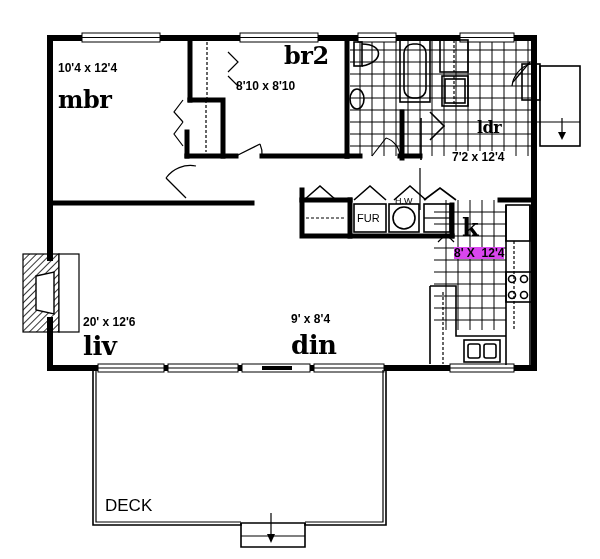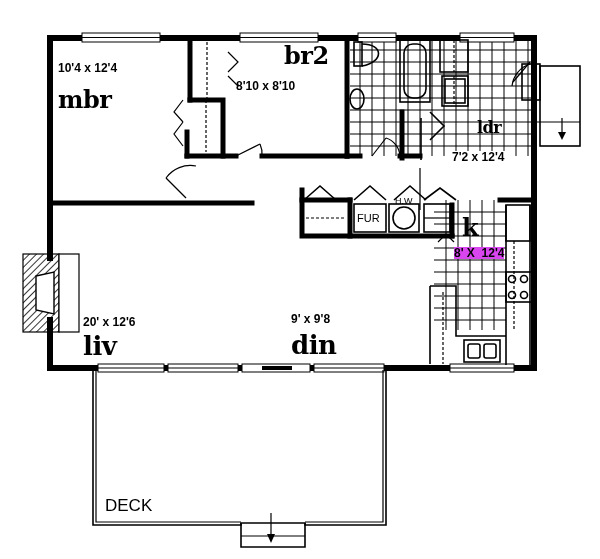--- a/index.html
+++ b/index.html
@@ -186,19 +186,19 @@
 
 <div class="room-name" style="left:477px; top:120px; font-size:16px;">ldr</div>
 <div class="room-dim" style="left:442px; top:151px; background:#fff; padding:0 2px;margin-left:8px;">7'2 x 12'4</div>
 
 <div class="room-name" style="left:462px; top:216px; font-size:24px;">k</div>
 <div class="room-dim" style="left:426px; top:247px; background:#d946ef; white-space:pre;margin-left:28px;">8' X  12'4</div>
 
 <div class="room-dim" style="left:83px; top:316px;">20' x 12'6</div>
 <div class="room-name" style="left:83px; top:333px; font-size:26px;">liv</div>
 
-<div class="room-dim" style="left:291px; top:313px;">9' x 9'8</div>
+<div class="room-dim" style="left:291px; top:313px;">9' x 8'4</div>
 <div class="room-name" style="left:291px; top:332px; font-size:26px;">din</div>
 
 <div class="small-label" style="left:105px; top:497px; font-size:17px;">DECK</div>
 
 <div class="small-label" style="left:357px; top:213px; font-size:11px;">FUR</div>
 <div class="small-label" style="left:395px; top:197px; font-size:9px;">H.W</div>
 
 </body></html>

